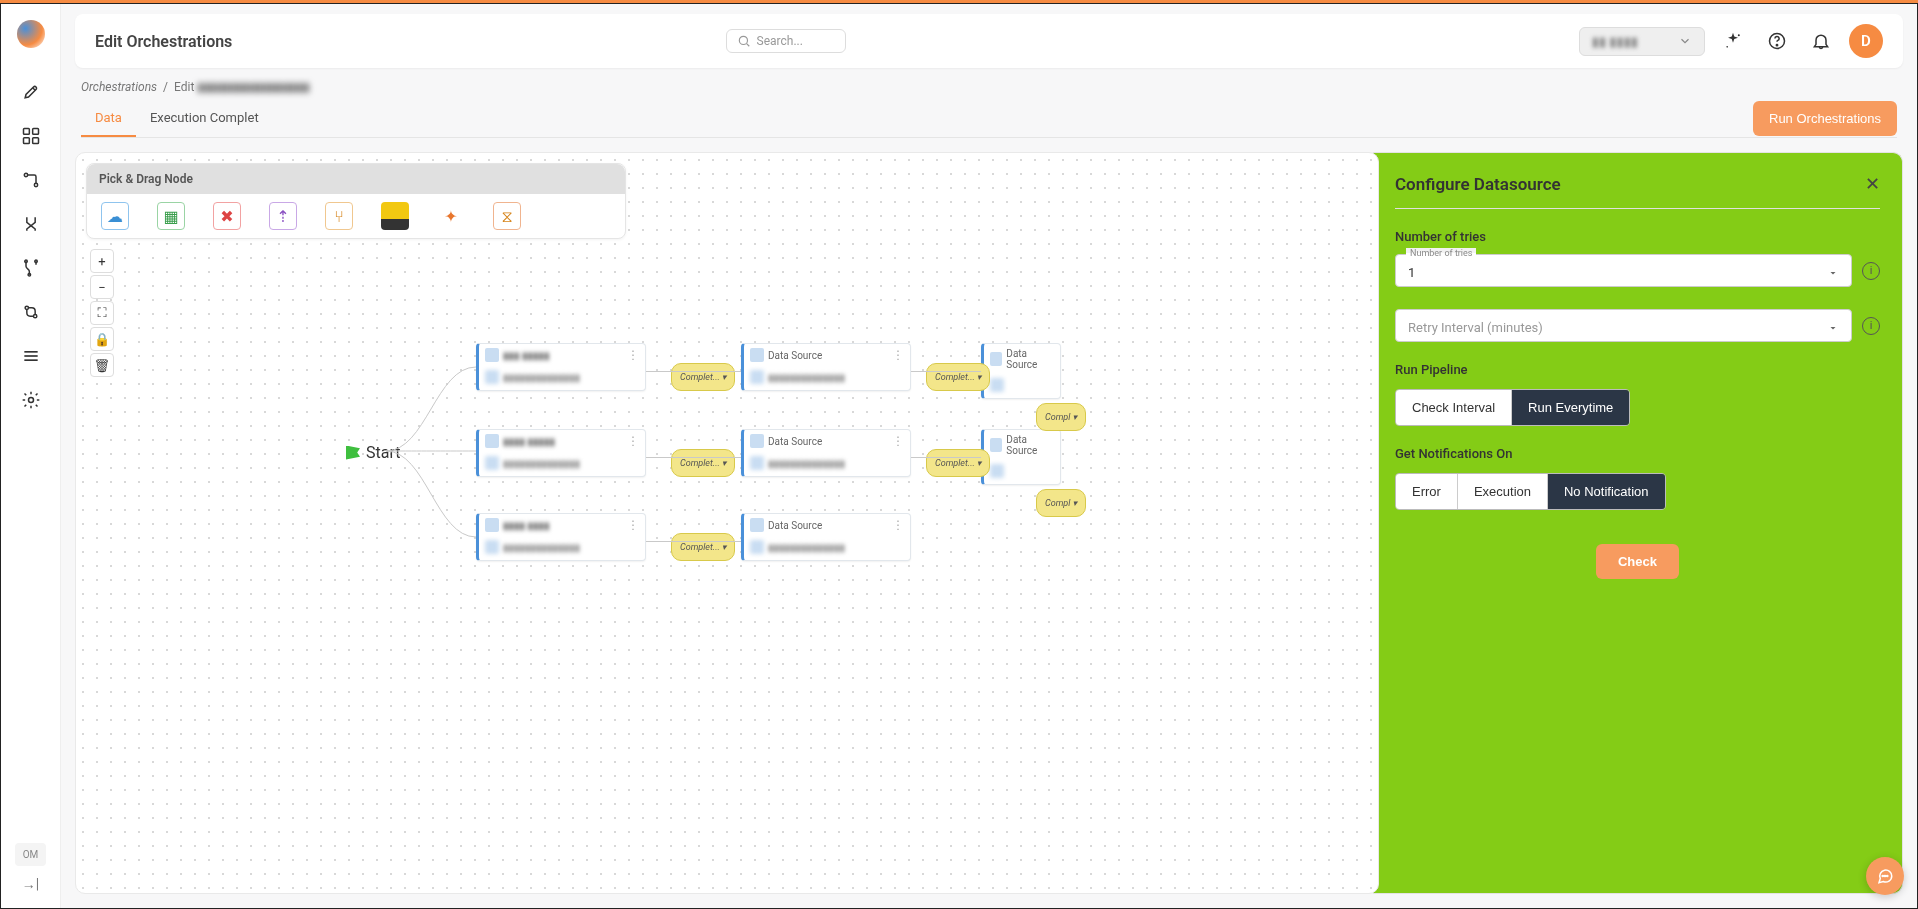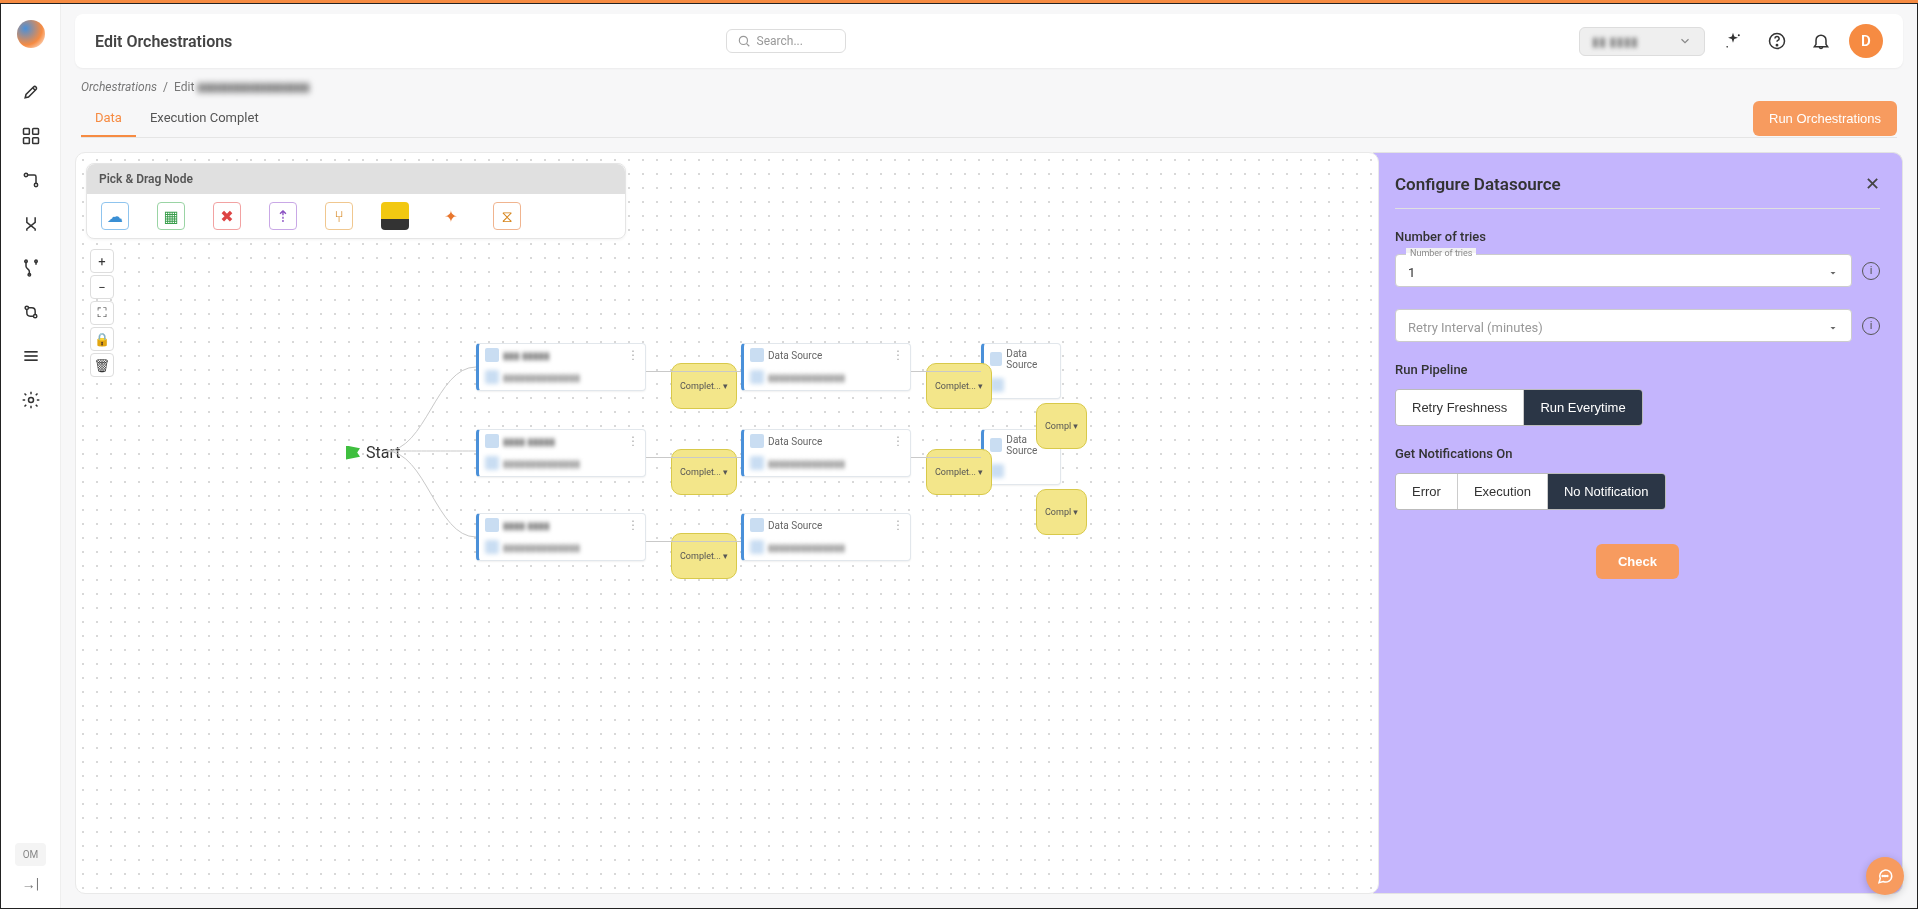--- a/index.html
+++ b/index.html
@@ -57,25 +57,25 @@
 
 .flow { position: absolute; inset: 0; }
 .start-node { position: absolute; left: 270px; top: 290px; display: flex; align-items: center; gap: 6px; font-size: 16px; color: #333; }
 .start-flag { width: 14px; height: 14px; background: #3fbf3f; clip-path: polygon(0 0, 100% 20%, 80% 50%, 100% 80%, 0 100%); }
 .node-box { position: absolute; width: 170px; background: #fff; border: 1px solid #e2e7ec; border-left: 3px solid #4a90d9; border-radius: 4px; box-shadow: 0 1px 2px rgba(0,0,0,0.06); font-size: 10px; }
 .node-head { display: flex; align-items: center; justify-content: space-between; padding: 4px 6px; color: #666; }
 .node-head-left { display: flex; align-items: center; gap: 4px; }
 .node-dots { color: #aaa; cursor: pointer; font-size: 12px; line-height: 1; }
 .node-body { padding: 4px 6px 6px 6px; display: flex; align-items: center; gap: 4px; filter: blur(2px); color: #888; }
 .node-ic { width: 14px; height: 14px; background: #c9ddf2; border-radius: 2px; }
-.completed-pill { position: absolute; background: #f3e68a; border: 1px solid #d8c94a; border-radius: 10px; font-size: 9px; padding: 17px 8px; display: flex; align-items: center; gap: 2px; color: #555; }
+.completed-pill { position: absolute; background: #f3e68a; border: 1px solid #d8c94a; border-radius: 10px; font-size: 9px; padding: 8px 8px; display: flex; align-items: center; gap: 2px; color: #555; font-style: italic; }
 .edge { position: absolute; border-top: 1px solid #c9c9c9; }
 
 
-.config-panel { width: 530px; background: #c4b5fd; border: 1px solid #e3e3e3; border-left: none; border-radius: 0 10px 10px 0; padding: 20px 22px; overflow-y: auto; margin-left: -6px; }
+.config-panel { width: 530px; background: #84cc16; border: 1px solid #e3e3e3; border-left: none; border-radius: 0 10px 10px 0; padding: 20px 22px; overflow-y: auto; margin-left: -6px; }
 .cp-header { display: flex; align-items: center; justify-content: space-between; padding-bottom: 14px; border-bottom: 1px solid #e0e0e0; }
 .cp-title { font-size: 17px; font-weight: 600; color: #333; }
 .cp-close { cursor: pointer; color: #444; font-size: 18px; }
 .cp-section { margin-top: 20px; }
 .cp-label { font-size: 13px; color: #333; font-weight: 500; }
 .cp-field-row { display: flex; align-items: center; gap: 10px; margin-top: 10px; }
 .cp-select { flex: 1; position: relative; background: #fff; border: 1px solid #ccc; border-radius: 4px; padding: 10px 12px 6px 12px; font-size: 13px; color: #333; display: flex; align-items: center; justify-content: space-between; cursor: pointer; }
 .cp-select .float-label { position: absolute; top: -7px; left: 10px; background: linear-gradient(#f2f2f2 50%, #fff 50%); padding: 0 4px; font-size: 9px; color: #888; }
 .cp-select.placeholder .val { color: #999; }
 .info-ic { width: 18px; height: 18px; border: 1.5px solid #555; border-radius: 50%; display: flex; align-items: center; justify-content: center; font-size: 11px; color: #555; cursor: pointer; }
@@ -381,21 +381,21 @@
                   <path d="M7 10l5 5 5-5z"></path>
                 </svg>
             </div>
             <div class="info-ic">i</div>
           </div>
         </div>
 
         <div class="cp-section">
           <div class="cp-label">Run Pipeline</div>
           <div class="btn-group">
-            <button class="btn-seg">Retry Freshness</button>
+            <button class="btn-seg">Check Interval</button>
             <button class="btn-seg dark">Run Everytime</button>
           </div>
         </div>
 
         <div class="cp-section">
           <div class="cp-label">Get Notifications On</div>
           <div class="btn-group">
             <button class="btn-seg">Error</button>
             <button class="btn-seg">Execution</button>
             <button class="btn-seg dark">No Notification</button>

